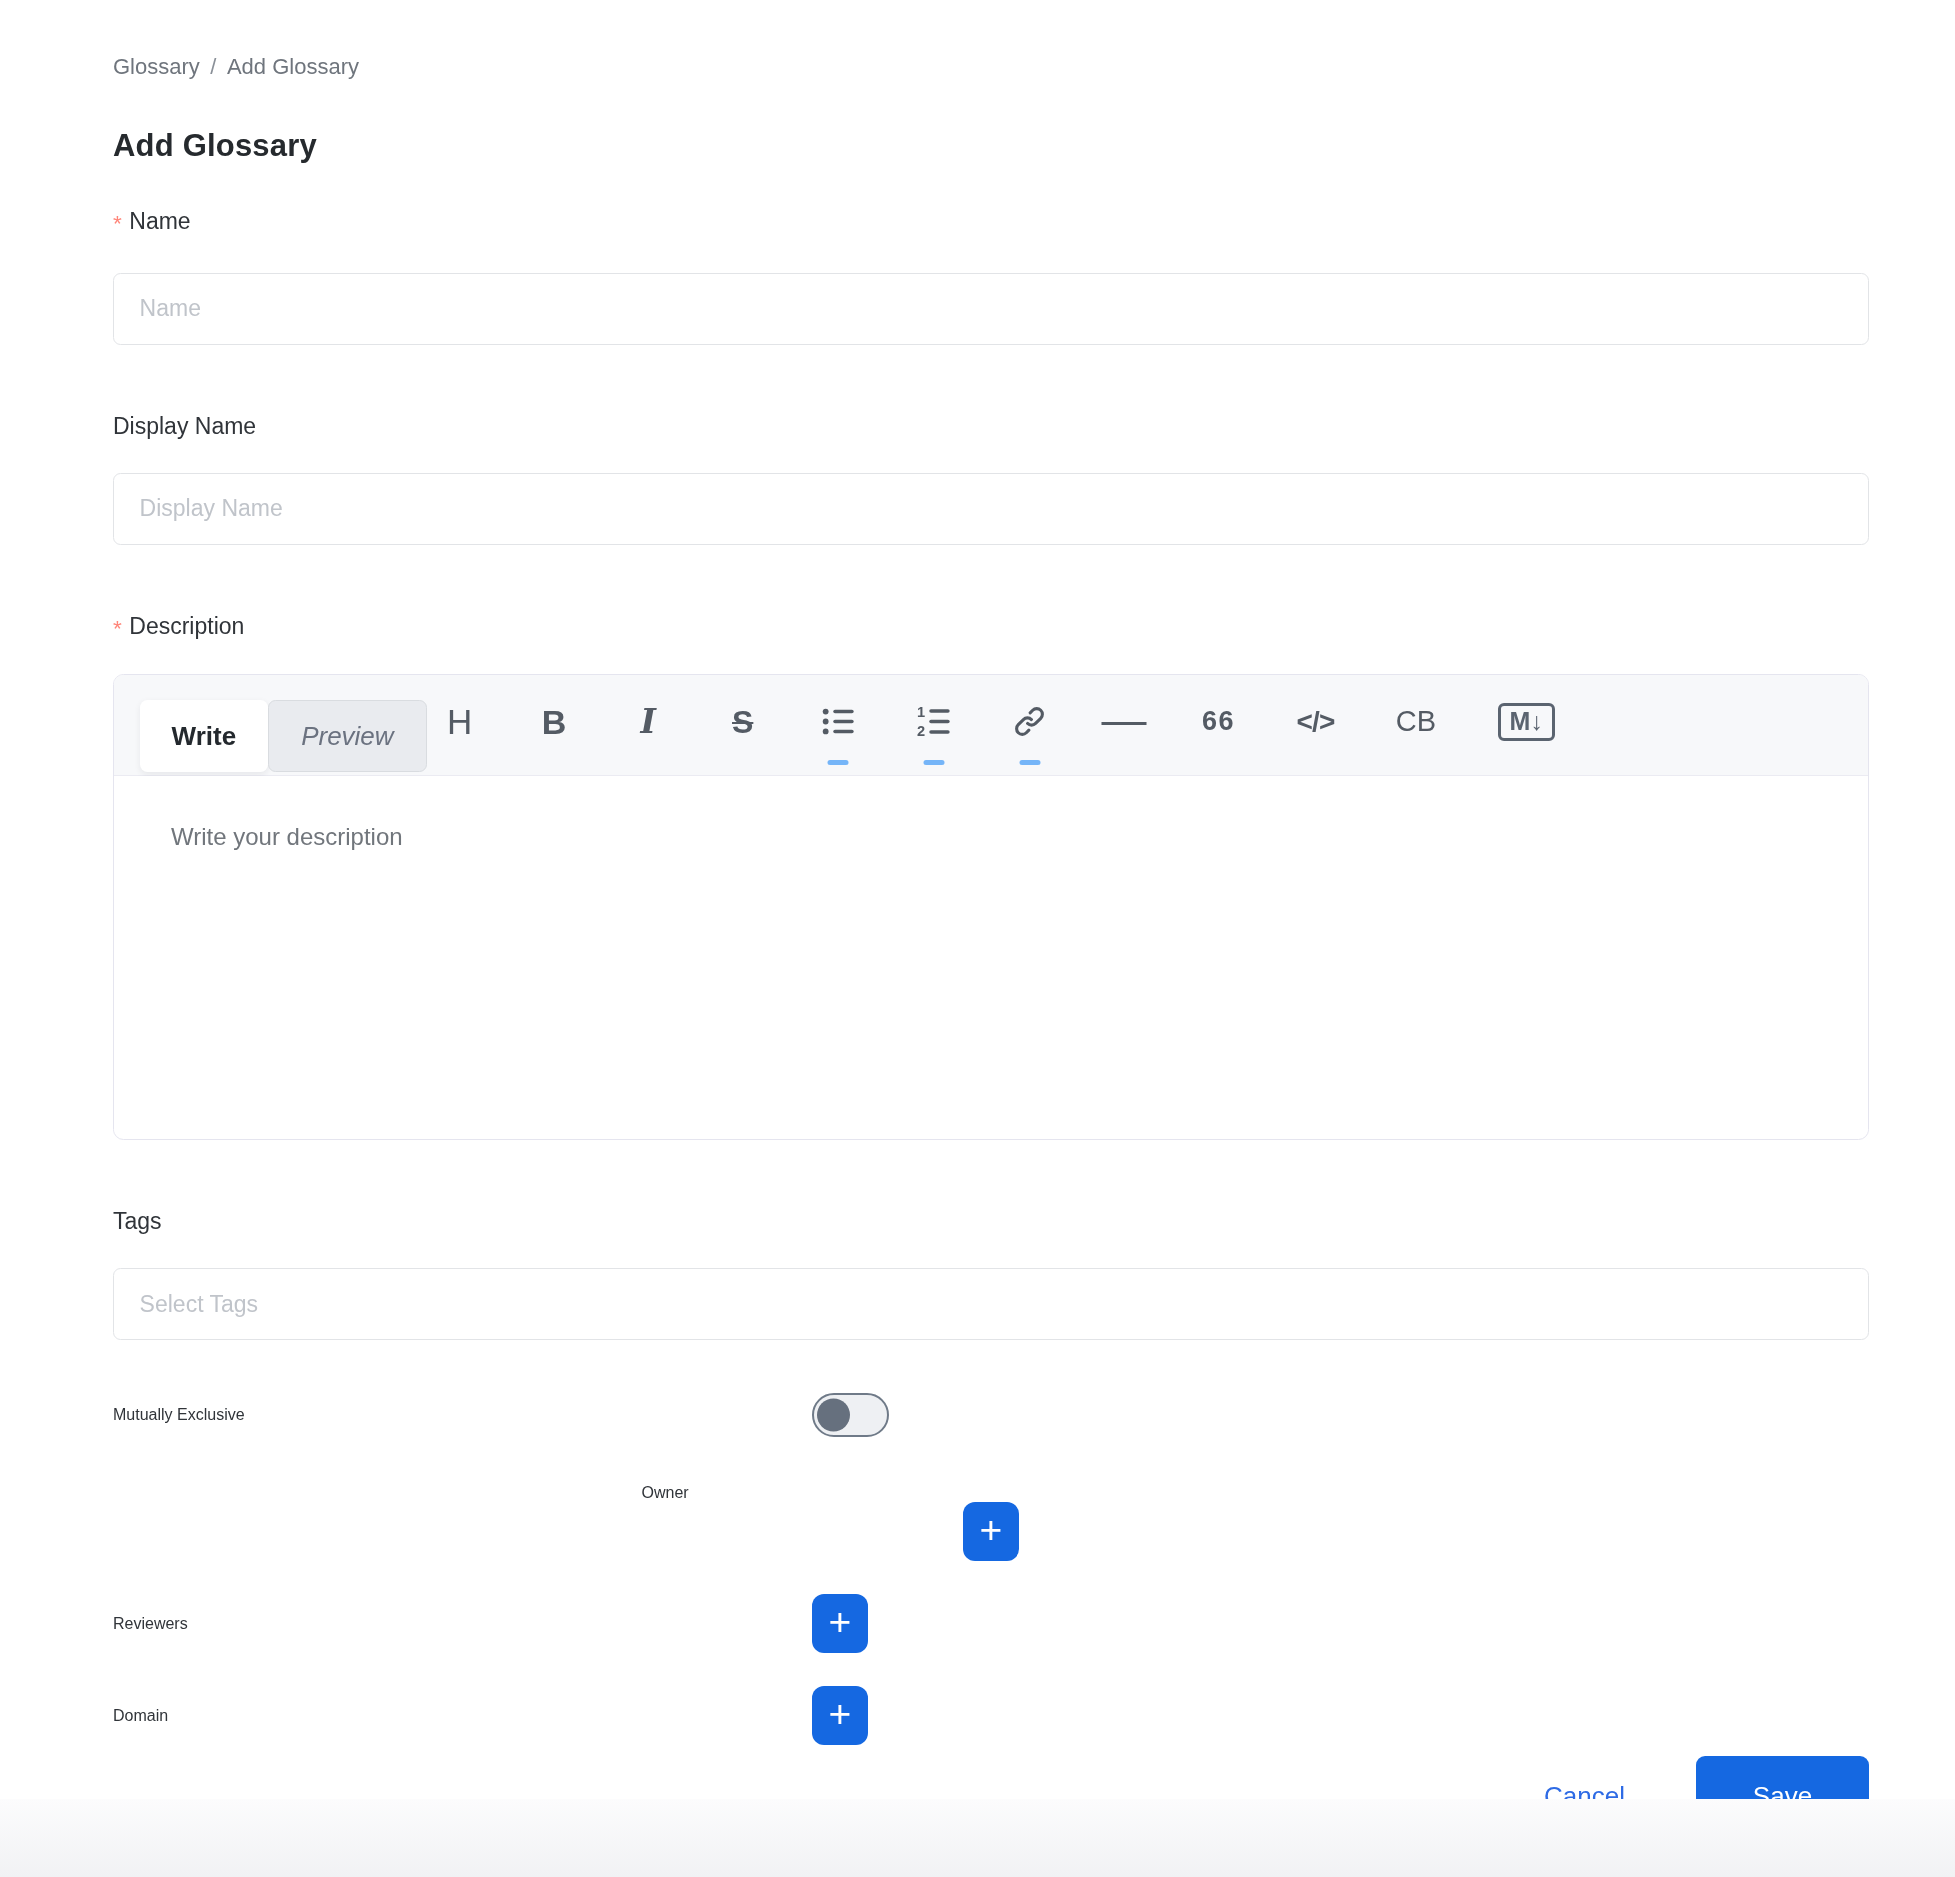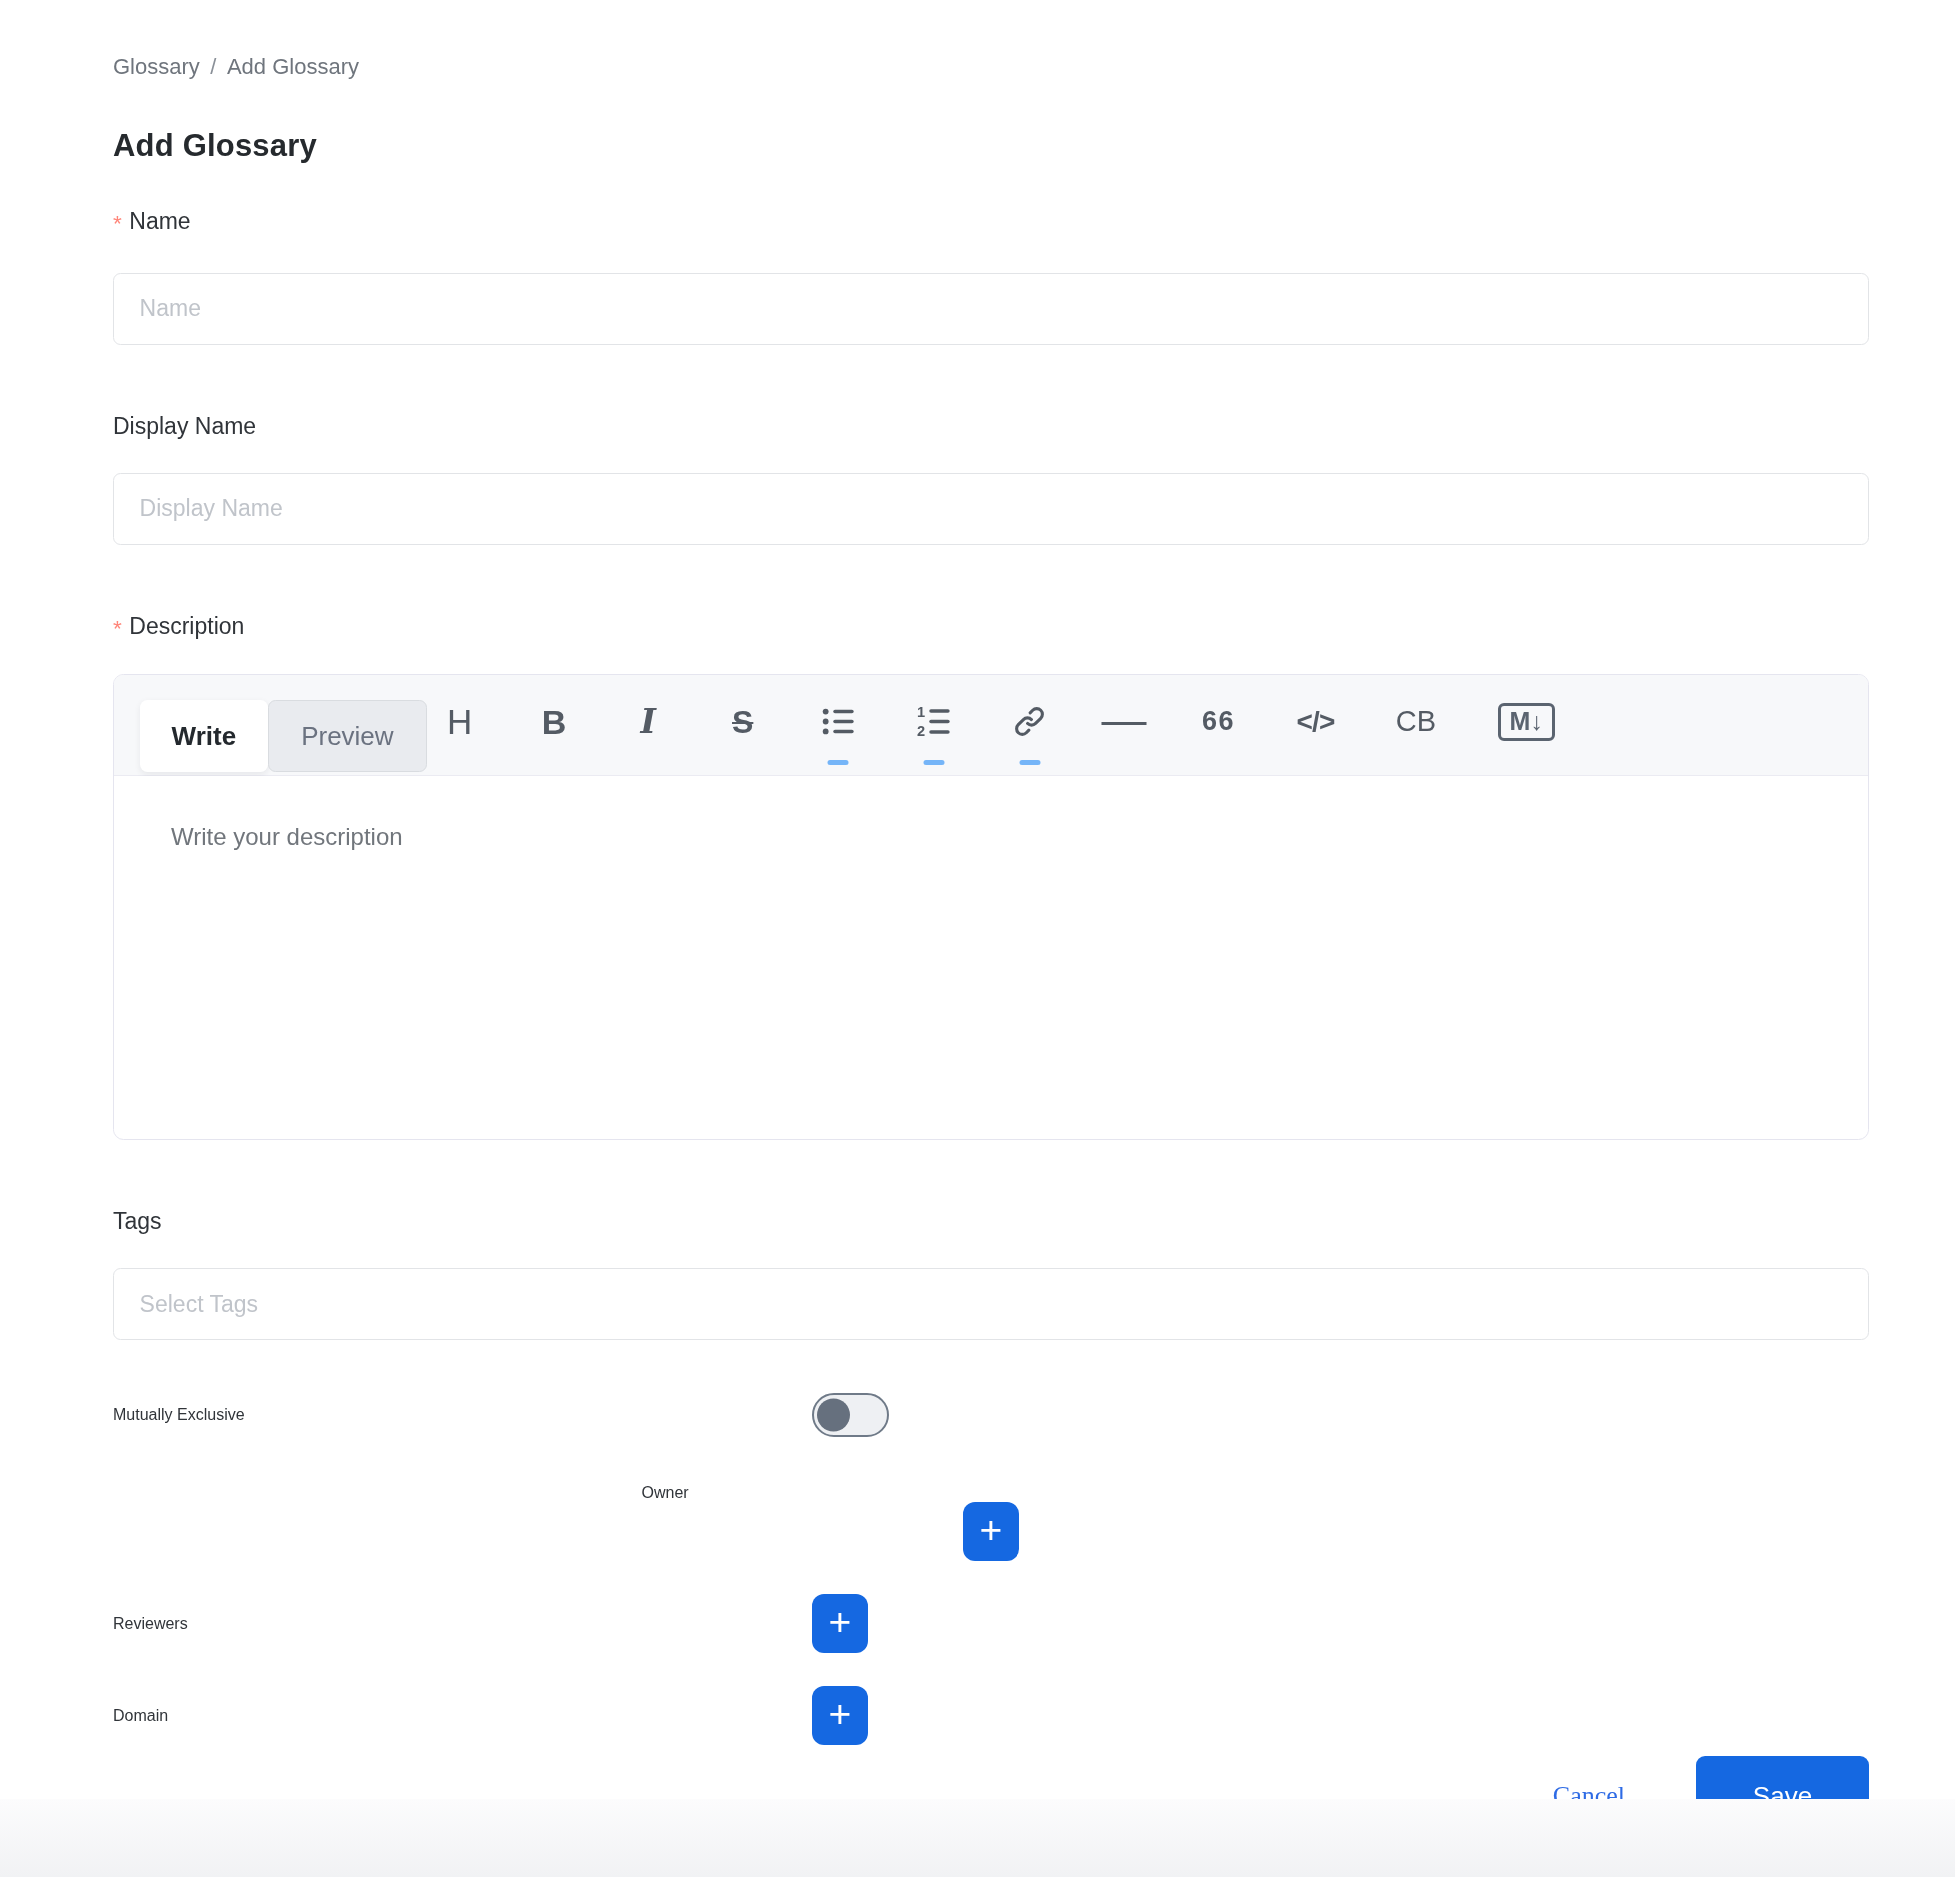--- a/index.html
+++ b/index.html
@@ -42,21 +42,21 @@
     border-bottom: 1.5px solid #ebebf2; border-radius: 9px 9px 0 0;
     padding: 0 22.6px 3px 25.6px;
   }
   .tabs { display: flex; align-items: flex-end; }
   .tab {
     height: 72px; padding: 0 32px; font-size: 26px; font-family: inherit;
     border: none; background: transparent; border-radius: 7.5px; cursor: pointer;
     display: flex; align-items: center; justify-content: center;
   }
   .tab.active { background: #ffffff; color: #24292e; font-weight: 700; box-shadow: 0 2.3px 6px rgba(27,31,45,.07); }
-  .tab.inactive { background: #e9ebef; color: #6b7280; border: 1.5px solid #d9dce0; font-weight: 500; }
+  .tab.inactive { background: #e9ebef; color: #6b7280; border: 1.5px solid #d9dce0; font-weight: 500; font-style: italic; }
 
   .toolbar { display: flex; align-items: center; gap: 0; margin-left: 12px; height: 101px; flex: 1; justify-content: space-between; padding-right: 286px; }
   .tbtn {
     position: relative; background: transparent; border: none; cursor: pointer;
     color: #545b64; display: flex; align-items: center; justify-content: center;
     height: 60px; min-width: 42px; font-family: inherit; padding: 0 4.5px;
   }
   .tbtn svg { fill: #545b64; }
   .has-indicator::after {
     content: ""; position: absolute; left: 50%; bottom: -13.5px; transform: translateX(-50%);
@@ -95,21 +95,21 @@
   
   .add-btn {
     width: 56px; height: 59px; border-radius: 12px; border: none; cursor: pointer;
     background: #1568e1; color: #ffffff; font-size: 39px; font-weight: 300;
     display: flex; align-items: center; justify-content: center; line-height: 0;
     font-family: inherit; padding-bottom: 4.5px;
   }
 
   
   .actions { margin-top: 10.5px; display: flex; justify-content: flex-end; align-items: center; gap: 71px; }
-  .cancel-btn { background: none; border: none; color: #2e6be5; font-size: 26px; font-weight: 500; cursor: pointer; font-family: Liberation Serif, serif; }
+  .cancel-btn { background: none; border: none; color: #2e6be5; font-size: 26px; font-weight: 500; cursor: pointer; font-family: Liberation Sans, sans-serif; }
   .save-btn {
     width: 173px; height: 81px; border: none; border-radius: 9px; cursor: pointer;
     background: #1568e1; color: #ffffff; font-size: 26px; font-weight: 500; font-family: inherit;
   }
 
   .page-footer {
     position: absolute; left: 0; right: 0; bottom: 0; height: 78px;
     background: linear-gradient(180deg, #fcfcfd 0%, #f1f2f4 100%);
   }
 </style>

